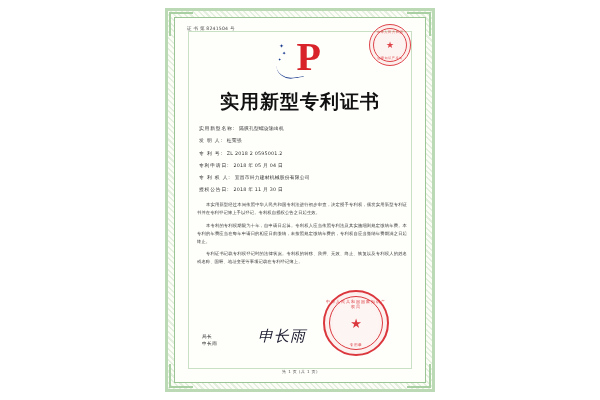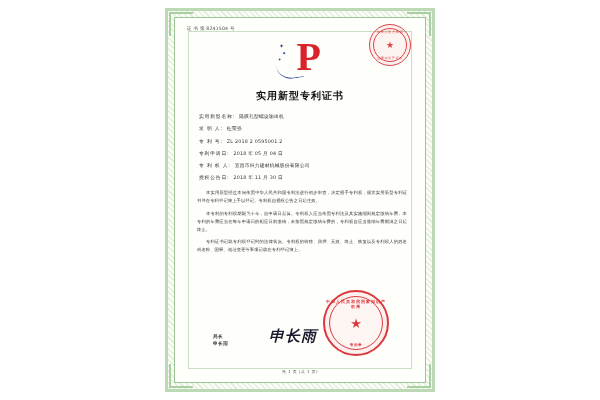--- a/index.html
+++ b/index.html
@@ -158,21 +158,21 @@
     bottom: 2px;
     width: 26px;
     height: 14px;
     border-bottom: 1.4px solid #1b3d8f;
     border-radius: 0 0 0 16px;
     transform: rotate(-8deg);
   }
   .title {
     text-align: center;
     font-family: "DejaVu Sans", sans-serif;
-    font-size: 10px;
+    font-size: 19px;
     font-weight: bold;
     color: #111;
     letter-spacing: 1px;
     margin-top: 4px;
   }
   .fields {
     margin: 12px 0 0 16px;
     font-size: 4.8px;
     color: #333;
     line-height: 1.0;
@@ -197,25 +197,24 @@
     font-size: 4.3px;
     line-height: 1.85;
     color: #3a3a3a;
     text-align: justify;
     letter-spacing: 0.1px;
   }
   .body-text p { margin: 0 0 5px 0; text-indent: 9px; }
   
   .sign-zone {
     position: absolute;
-    left: 24px;
+    left: 13px;
     right: 10px;
     bottom: 22px;
     height: 52px;
-    font-weight: bold;
   }
   .sign-labels {
     position: absolute;
     left: 6px;
     bottom: 6px;
     font-size: 4.6px;
     line-height: 1.5;
     color: #2e2e2e;
     letter-spacing: 0.5px;
   }

